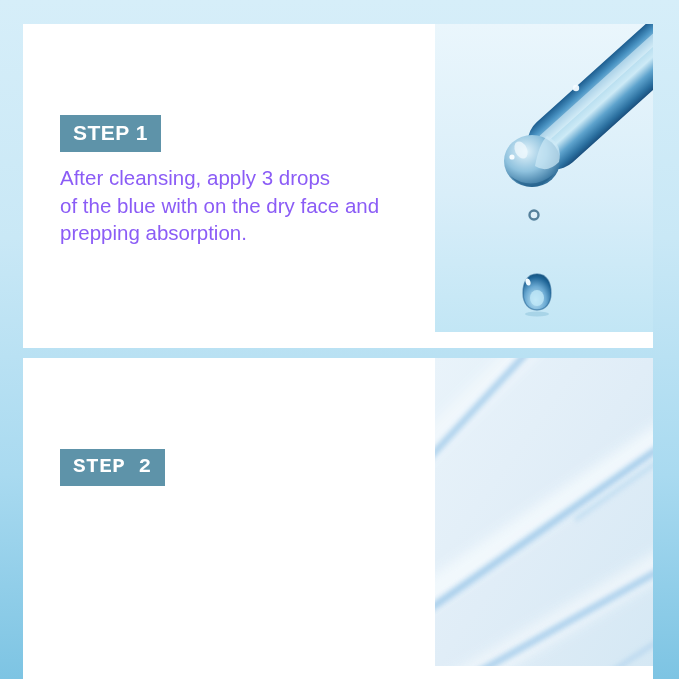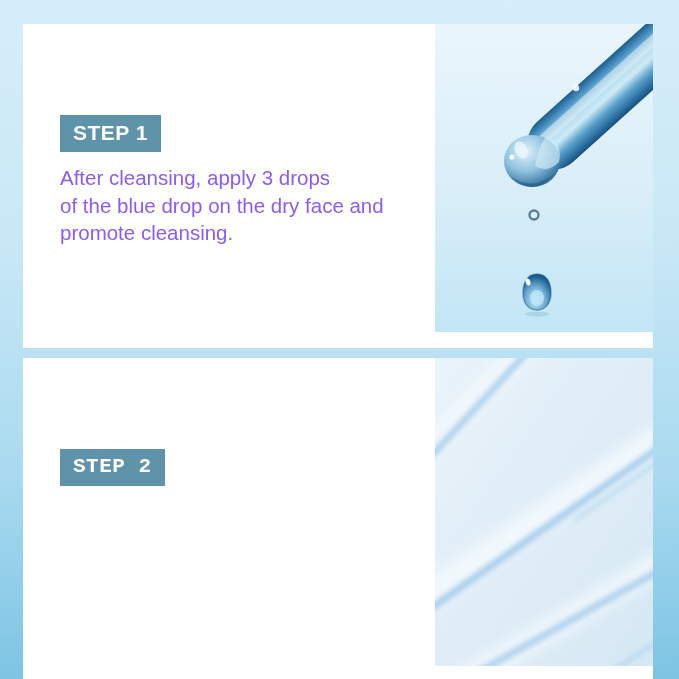--- a/index.html
+++ b/index.html
@@ -33,22 +33,22 @@
   .img-col svg{display:block;width:100%;height:100%;}
 </style>
 </head>
 <body>
 
 <section class="card step1">
   <div class="text-col">
     <span class="badge" style="background:#5e93a9">STEP 1</span>
     <div class="body-text">
       <div>After cleansing, apply 3 drops</div>
-      <div>of the blue drop on the dry face and</div>
-      <div>promote cleansing.</div>
+      <div>of the blue with on the dry face and</div>
+      <div>prepping absorption.</div>
     </div>
   </div>
   <div class="img-col">
     <svg viewBox="0 0 218 308" aria-hidden="true">
       <defs>
         <linearGradient id="panel1" x1="0" y1="0" x2="0" y2="1">
           <stop offset="0" stop-color="#eaf6fc"></stop>
           <stop offset="0.55" stop-color="#d9eef9"></stop>
           <stop offset="1" stop-color="#c2e6f5"></stop>
         </linearGradient>

